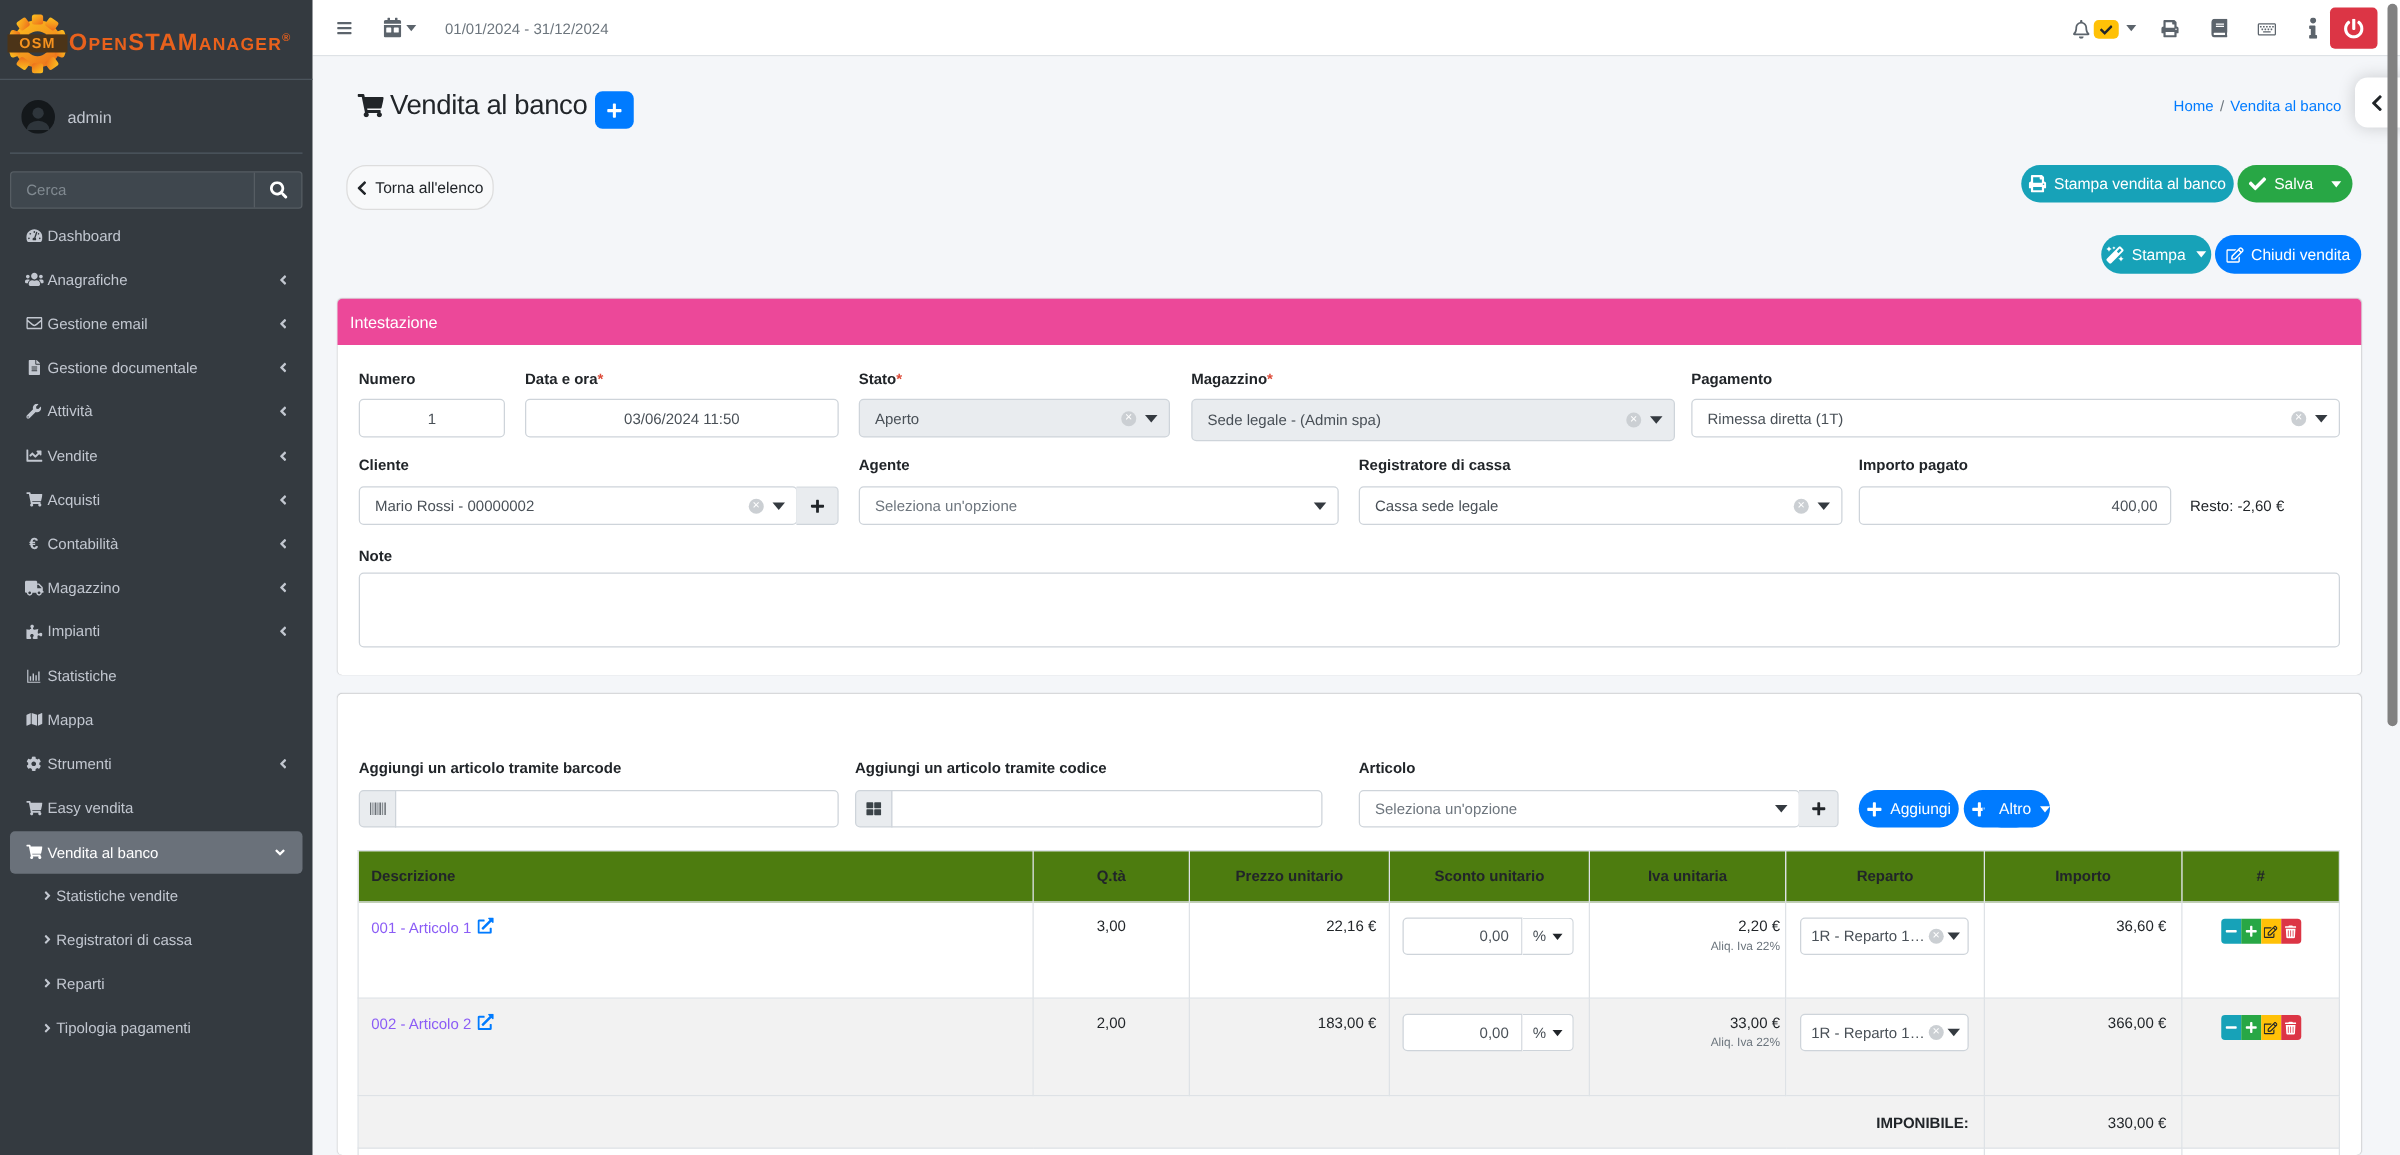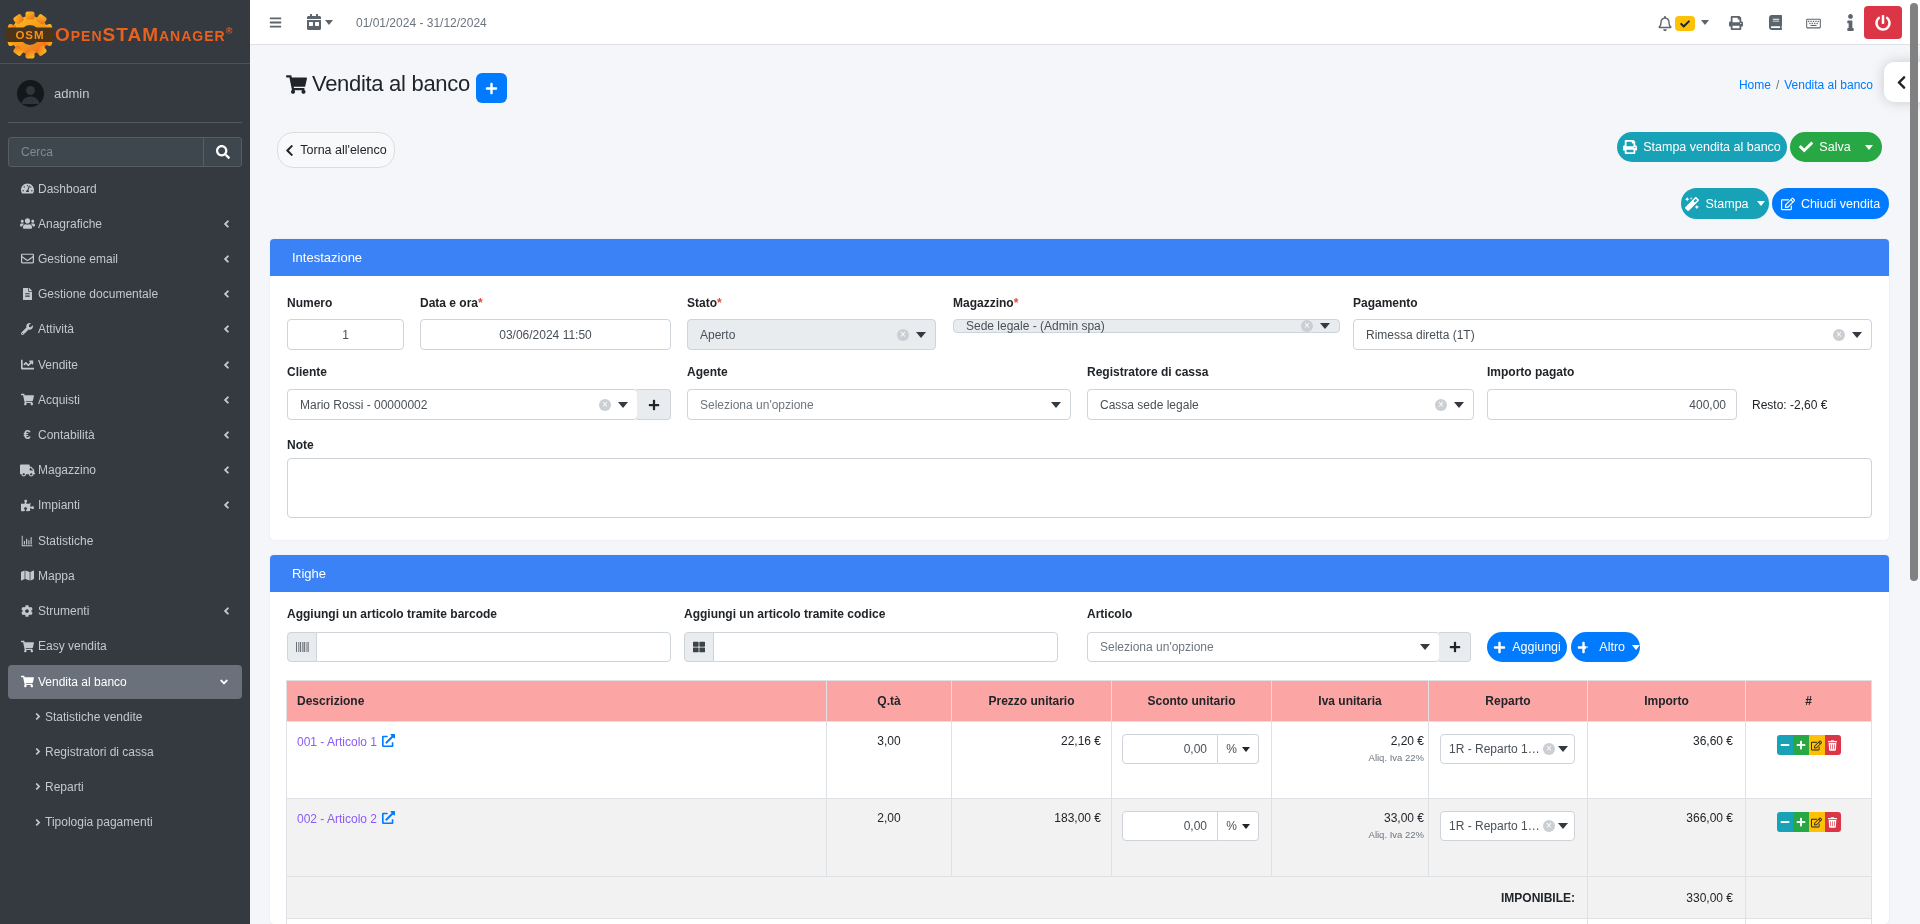--- a/index.html
+++ b/index.html
@@ -46,38 +46,38 @@
 .btn-success{background:#28a745}
 .btn-primary{background:#007bff}
 .caret{display:inline-block;width:0;height:0;border-left:4px solid transparent;border-right:4px solid transparent;border-top:5px solid currentColor;vertical-align:middle}
 .torna{position:absolute;left:277px;top:132px;width:118px;height:36px}
 .bstampav{position:absolute;left:1617px;top:132px;width:170px;height:30px}
 .bsalva{position:absolute;left:1790px;top:132px;width:92px;height:30px}
 .bstampa2{position:absolute;left:1681px;top:188px;width:88px;height:31px}
 .bchiudi{position:absolute;left:1772px;top:188px;width:117px;height:31px}
 
 .card{position:absolute;left:270px;width:1619px;background:#fff;border-radius:4px;box-shadow:0 0 1px rgba(0,0,0,.2)}
-.cardhd{height:37px;background:#3b82f6;border-radius:4px 4px 0 0;color:#fff;font-size:13px;display:flex;align-items:center;padding-left:22px}
+.cardhd{height:37px;background:#ec4899;border-radius:4px 4px 0 0;color:#fff;font-size:13px;display:flex;align-items:center;padding-left:10px}
 #card1{top:239px;height:301px}
 #card2{top:555px;height:369px}
 
 .lbl{position:absolute;font-size:12px;font-weight:700;color:#212529;white-space:nowrap}
 .req{color:#dd4b39}
 .inp{position:absolute;height:31px;border:1px solid #ced4da;border-radius:4px;background:#fff;font-size:12px;color:#495057;display:flex;align-items:center}
 .inp.dis{background:#e9ecef}
 .inp .txt{flex:1;padding:0 12px;overflow:hidden;white-space:nowrap}
 .inp .txt.c{text-align:center}
 .inp .txt.r{text-align:right;padding-right:10px}
 .s2clear{width:12px;height:12px;border-radius:50%;background:#cbcfd3;color:#fff;font-size:10px;line-height:12px;text-align:center;margin-right:7px;flex:none}
 .s2caret{width:0;height:0;border-left:5px solid transparent;border-right:5px solid transparent;border-top:6px solid #343a40;margin-right:9px;flex:none}
 .grpadd{border:1px solid #ced4da;border-left:none;background:#e9ecef;border-radius:0 4px 4px 0;display:flex;align-items:center;justify-content:center}
 
 .rtable{position:absolute;left:286px;top:680px;border-collapse:collapse;table-layout:fixed;width:1586px;font-size:12px}
 .rtable td,.rtable th{border:1px solid #dee2e6;vertical-align:top;padding:12px 10px 0 10px}
-.rtable thead th{background:#fca5a5;font-weight:700;text-align:center;vertical-align:middle;padding:13px 10px;height:36px}
+.rtable thead th{background:#4d7c0f;font-weight:700;text-align:center;vertical-align:middle;padding:13px 10px;height:36px}
 .rtable thead th:first-child{text-align:left}
 .stripe{background:#f2f2f2}
 .rtable a{color:#8b5cf6;text-decoration:none}
 .tr{text-align:right}
 .tc{text-align:center}
 .aliq{font-size:9.5px;color:#6c757d;margin-top:4px}
 .rowbtns{display:flex;height:20px;width:64px}
 .rowbtns span{flex:1;display:flex;align-items:center;justify-content:center}
 .rb1{background:#17a2b8;border-radius:3px 0 0 3px}
 .rb2{background:#28a745}
@@ -431,21 +431,21 @@
         <span class="txt c">1</span>
       </div>
 <div class="inp" style="left:150px;top:43px;width:251px;height:31px">
         <span class="txt c">03/06/2024 11:50</span>
       </div>
 <div class="inp dis" style="left:417px;top:43px;width:249px;height:31px">
         <span class="txt" style="">Aperto</span>
         <span class="s2clear">×</span>
         <span class="s2caret"></span>
       </div>
-<div class="inp dis" style="left:683px;top:43px;width:387px;height:14px">
+<div class="inp dis" style="left:683px;top:43px;width:387px;height:34px">
         <span class="txt" style="">Sede legale - (Admin spa)</span>
         <span class="s2clear">×</span>
         <span class="s2caret"></span>
       </div>
 <div class="inp" style="left:1083px;top:43px;width:519px;height:31px">
         <span class="txt" style="">Rimessa diretta (1T)</span>
         <span class="s2clear">×</span>
         <span class="s2caret"></span>
       </div>
 <div class="lbl" style="left:17px;top:89px">Cliente</div>
@@ -474,21 +474,20 @@
 <div class="inp" style="left:1217px;top:113px;width:250px;height:31px">
         <span class="txt r">400,00</span>
       </div>
 <div class="abs" style="left:1482px;top:122px;font-size:12px">Resto: -2,60 €</div>
 <div class="lbl" style="left:17px;top:162px">Note</div>
 <div class="abs" style="left:17px;top:182px;width:1585px;height:60px;border:1px solid #ced4da;border-radius:4px;background:#fff"></div>
 </div>
 </div>
 
 <div class="card" id="card2">
-  <div class="cardhd">Righe</div>
   <div id="form2" style="position:absolute;left:0;top:37px;width:1619px;height:332px">
 <div class="lbl" style="left:17px;top:15px">Aggiungi un articolo tramite barcode</div>
 <div class="lbl" style="left:414px;top:15px">Aggiungi un articolo tramite codice</div>
 <div class="lbl" style="left:817px;top:15px">Articolo</div>
 <div class="abs" style="left:17px;top:40px;width:30px;height:30px;background:#e9ecef;border:1px solid #ced4da;border-radius:4px 0 0 4px;display:flex;align-items:center;justify-content:center">
         <svg width="13" height="12" viewBox="0 0 26 24" fill="#6b7177">
           <rect x="0" y="2" width="2" height="20"></rect>
           <rect x="4" y="2" width="1.4" height="20"></rect>
           <rect x="7.4" y="2" width="2.8" height="20"></rect>
           <rect x="12" y="2" width="1.4" height="20"></rect>

